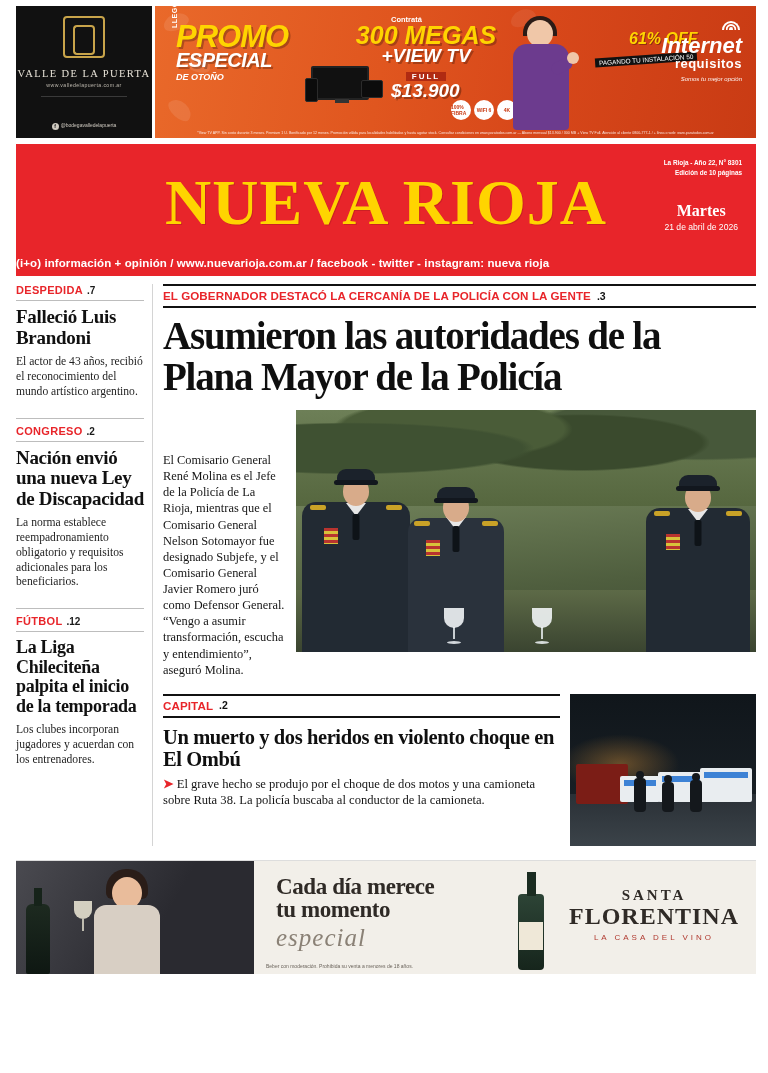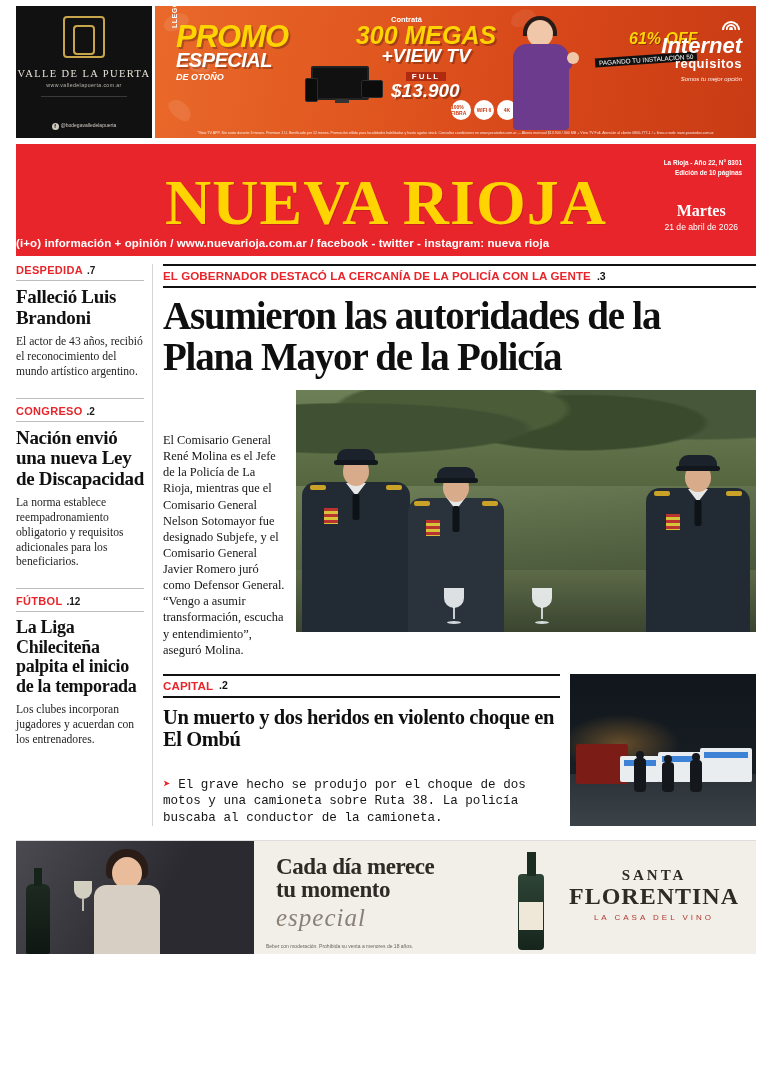--- a/index.html
+++ b/index.html
@@ -168,21 +168,21 @@
     color: rgba(255,255,255,.85); padding: 0 14px; line-height: 1.5;
   }
   .ad-internet .badges { position: absolute; left: 296px; bottom: 18px; display: flex; gap: 3px; }
   .ad-internet .badges span {
     width: 20px; height: 20px; border-radius: 50%; background: #fff; color: #c93b14;
     font-size: 5px; font-weight: bold; display: flex; align-items: center; justify-content: center;
   }
 
   
   .masthead {
-    margin: 2px 12px 0 16px; background: #e8252a; position: relative; height: 112px;
+    margin: 2px 12px 0 16px; background: #e8252a; position: relative; height: 132px;
     padding: 10px 0 0 0;
   }
   .masthead .meta {
     position: absolute; right: 14px; top: 14px; text-align: right; color: #fff;
     font-size: 6.4px; line-height: 1.5; font-weight: bold;
   }
   .masthead .logo {
     text-align: center; font-family: "Liberation Serif", serif; font-weight: bold;
     font-size: 64px; line-height: 1.02; color: #ffd400; letter-spacing: 1px;
     margin-top: 16px; text-shadow: 1px 1px 0 rgba(0,0,0,.12);
@@ -338,22 +338,22 @@
   .g2 { left: 236px; }
 
   
   .cap-wrap { display: flex; gap: 10px; margin-top: 16px; }
   .cap-left { flex: 1; }
   .cap-head {
     font-family: "Liberation Serif", serif; font-weight: bold; font-size: 20.5px;
     line-height: 1.1; color: #0f0f0f; letter-spacing: -.4px;
   }
   .cap-body {
-    font-family: Liberation Mono, monospace; font-size: 12.6px; line-height: 1.3;
-    margin-top: 26px; color: #151515;
+    font-family: Liberation Serif, serif; font-size: 12.6px; line-height: 1.3;
+    margin-top: 5px; color: #151515;
   }
   .cap-body .arrow { color: #e8252a; font-weight: bold; }
   .photo-crash {
     width: 186px; height: 152px; position: relative; overflow: hidden; background: #0e1114;
   }
   .photo-crash .night { position: absolute; inset: 0; background: linear-gradient(#10161b,#1c2329); }
   .photo-crash .road {
     position: absolute; left: 0; right: 0; bottom: 0; height: 52px;
     background: linear-gradient(#2a3036,#3b4349);
   }

